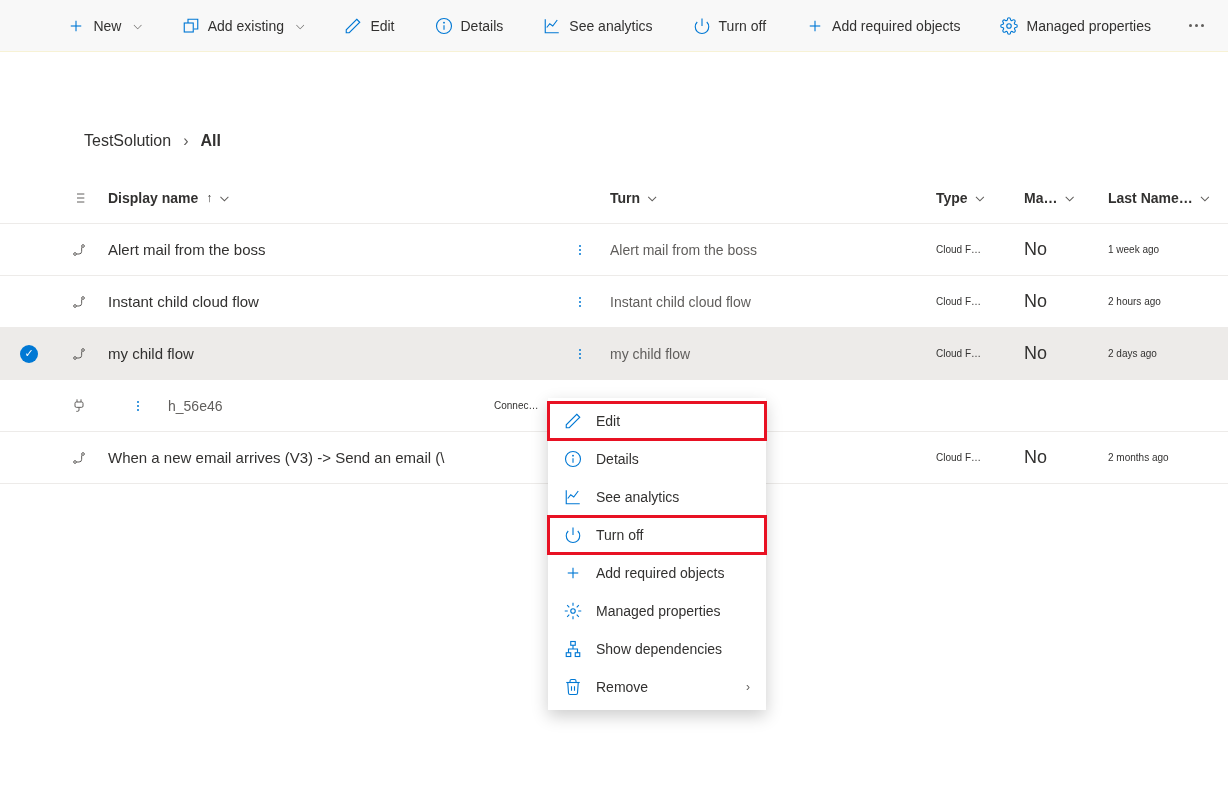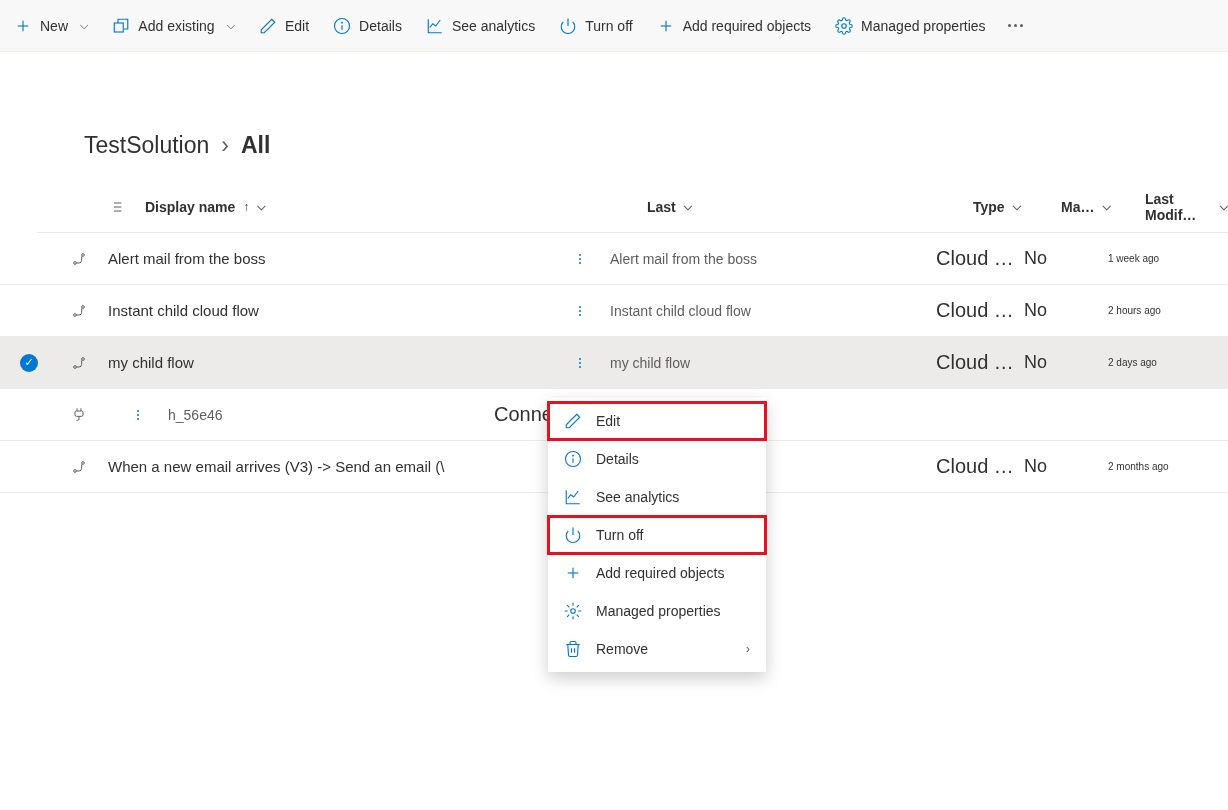--- a/index.html
+++ b/index.html
@@ -1,31 +1,31 @@
 <!DOCTYPE html>
 <html><head>
   <meta charset="utf-8">
   <style>
     * { margin: 0; padding: 0; box-sizing: border-box; }
     body { font-family: 'Segoe UI', Tahoma, Geneva, sans-serif; font-size: 14px; color: #323130; background: #fff; }
     
-    .toolbar { display: flex; align-items: center; height: 52px; padding: 0 4px; background: #f8f8f8; border-bottom: 1px solid #f3e16c40; gap: 4px; }
+    .toolbar { display: flex; align-items: center; height: 52px; padding: 0 16px; background: #f8f8f8; border-bottom: 1px solid #f3e16c40; gap: 20px; justify-content: flex-end; }
     .toolbar-btn { display: inline-flex; align-items: center; gap: 8px; padding: 6px 10px; cursor: pointer; border-radius: 2px; }
     .toolbar-icon { color: #0078d4; display: flex; align-items: center; }
     .toolbar-icon svg { width: 18px; height: 18px; }
     .chevron { margin-left: 4px; font-size: 11px; color: #605e5c; }
     
     .content { padding: 40px 0 0 0; }
-    .breadcrumb { padding: 40px 0 30px 84px; font-size: 23px; display: flex; align-items: center; gap: 12px; }
+    .breadcrumb { padding: 40px 0 30px 84px; font-size: 16px; display: flex; align-items: center; gap: 12px; }
     .breadcrumb .solution { font-weight: 400; }
     .breadcrumb .crumb-sep { color: #605e5c; }
     .breadcrumb .current { font-weight: 600; }
     
     .table { width: 100%; }
-    .thead { display: flex; align-items: center; height: 44px; padding: 0 0 8px 50px; border-bottom: 1px solid #edebe9; margin-left: 37px; }
+    .thead { display: flex; align-items: center; height: 44px; padding: 0 0 8px 50px; border-bottom: 1px solid #edebe9; }
     .th { display: flex; align-items: center; gap: 8px; font-weight: 600; color: #323130; cursor: pointer; }
     .th-icon { width: 58px; display: flex; justify-content: center; }
     .th-display { width: 442px; }
     .th-blank { width: 60px; }
     .th-name { width: 326px; }
     .th-type { width: 88px; }
     .th-managed { width: 84px; }
     .th-modified { flex: 1; }
     .sort-arrow { font-size: 12px; }
     .col-chevron { color: #605e5c; font-size: 11px; }
@@ -35,21 +35,21 @@
     .row.selected { background: #edebe9; }
     .row-check { width: 20px; position: absolute; left: 20px; }
     .check-circle { width: 18px; height: 18px; border-radius: 50%; background: #0078d4; display: flex; align-items: center; justify-content: center; color: #fff; font-size: 11px; }
     .cell-icon { width: 58px; display: flex; justify-content: center; color: #605e5c; }
     .cell-icon svg { width: 16px; height: 16px; }
     .cell-display { width: 442px; font-size: 15px; }
     .cell-actions { width: 60px; display: flex; justify-content: center; }
     .more-btn { color: #0078d4; cursor: pointer; display: flex; flex-direction: column; gap: 2px; align-items: center; padding: 8px; }
     .more-btn span { width: 2px; height: 2px; background: #0078d4; border-radius: 50%; }
     .cell-name { width: 326px; font-size: 14px; color: #605e5c; white-space: nowrap; overflow: hidden; text-overflow: ellipsis; }
-    .cell-type { width: 88px; font-size: 20px; color: #323130; white-space: nowrap; overflow: hidden; text-overflow: ellipsis; }
+    .cell-type { width: 88px; font-size: 10px; color: #323130; white-space: nowrap; overflow: hidden; text-overflow: ellipsis; }
     .cell-managed { width: 84px; font-size: 18px; }
     .cell-modified { flex: 1; font-size: 10px; }
     
     .context-menu { position: absolute; top: 398px; left: 548px; width: 218px; background: #fff; box-shadow: 0 6px 16px rgba(0,0,0,0.2); z-index: 100; padding: 4px 0; }
     .menu-item { display: flex; align-items: center; gap: 14px; padding: 10px 16px; cursor: pointer; position: relative; }
     .menu-item.hl { outline: 3px solid #e81123; outline-offset: -2px; }
     .menu-icon { color: #0078d4; display: flex; width: 18px; }
     .menu-icon svg { width: 18px; height: 18px; }
     .menu-label { font-size: 14px; }
     .menu-caret { margin-left: auto; color: #605e5c; font-size: 12px; }
@@ -163,33 +163,33 @@
             <line x1="9" y1="18" x2="20" y2="18"></line>
           </svg>
       </div>
       <div class="th th-display">
         <span>Display name</span>
         <span class="sort-arrow">↑</span>
         <span class="col-chevron">⌵</span>
       </div>
       <div class="th th-blank"></div>
       <div class="th th-name">
-        <span>Last</span>
+        <span>Turn</span>
         <span class="col-chevron">⌵</span>
       </div>
       <div class="th th-type">
         <span>Type</span>
         <span class="col-chevron">⌵</span>
       </div>
       <div class="th th-managed">
         <span>Ma…</span>
         <span class="col-chevron">⌵</span>
       </div>
       <div class="th th-modified">
-        <span>Last Modif…</span>
+        <span>Last Name…</span>
         <span class="col-chevron">⌵</span>
       </div>
     </div>
     <div class="tbody" id="tbody">
         <div class="row">
           <div class="cell-icon">
             <svg viewBox="0 0 24 24" fill="none" stroke="currentColor" stroke-width="1.5">
               <circle cx="6" cy="18" r="2"></circle>
               <circle cx="18" cy="6" r="2"></circle>
               <path d="M8 18h4a4 4 0 0 0 4-4V8"></path>
@@ -345,20 +345,31 @@
     <span class="menu-label">Add required objects</span>
   </div>
   <div class="menu-item">
     <span class="menu-icon">
       <svg viewBox="0 0 24 24" fill="none" stroke="currentColor" stroke-width="1.5">
           <circle cx="12" cy="12" r="3"></circle>
           <path d="M12 1v4M12 19v4M4.22 4.22l2.83 2.83M16.95 16.95l2.83 2.83M1 12h4M19 12h4M4.22 19.78l2.83-2.83M16.95 7.05l2.83-2.83"></path>
         </svg>
     </span>
     <span class="menu-label">Managed properties</span>
+  </div>
+  <div class="menu-item">
+    <span class="menu-icon">
+      <svg viewBox="0 0 24 24" fill="none" stroke="currentColor" stroke-width="1.5">
+          <rect x="9" y="2" width="6" height="5"></rect>
+          <rect x="3" y="17" width="6" height="5"></rect>
+          <rect x="15" y="17" width="6" height="5"></rect>
+          <path d="M12 7v5M12 12H6v5M12 12h6v5"></path>
+        </svg>
+    </span>
+    <span class="menu-label">Show dependencies</span>
   </div>
   <div class="menu-item">
     <span class="menu-icon">
       <svg viewBox="0 0 24 24" fill="none" stroke="currentColor" stroke-width="1.5">
           <polyline points="3 6 5 6 21 6"></polyline>
           <path d="M19 6l-1 14a2 2 0 0 1-2 2H8a2 2 0 0 1-2-2L5 6"></path>
           <path d="M10 11v6M14 11v6"></path>
           <path d="M8 6V4a2 2 0 0 1 2-2h4a2 2 0 0 1 2 2v2"></path>
         </svg>
     </span>

